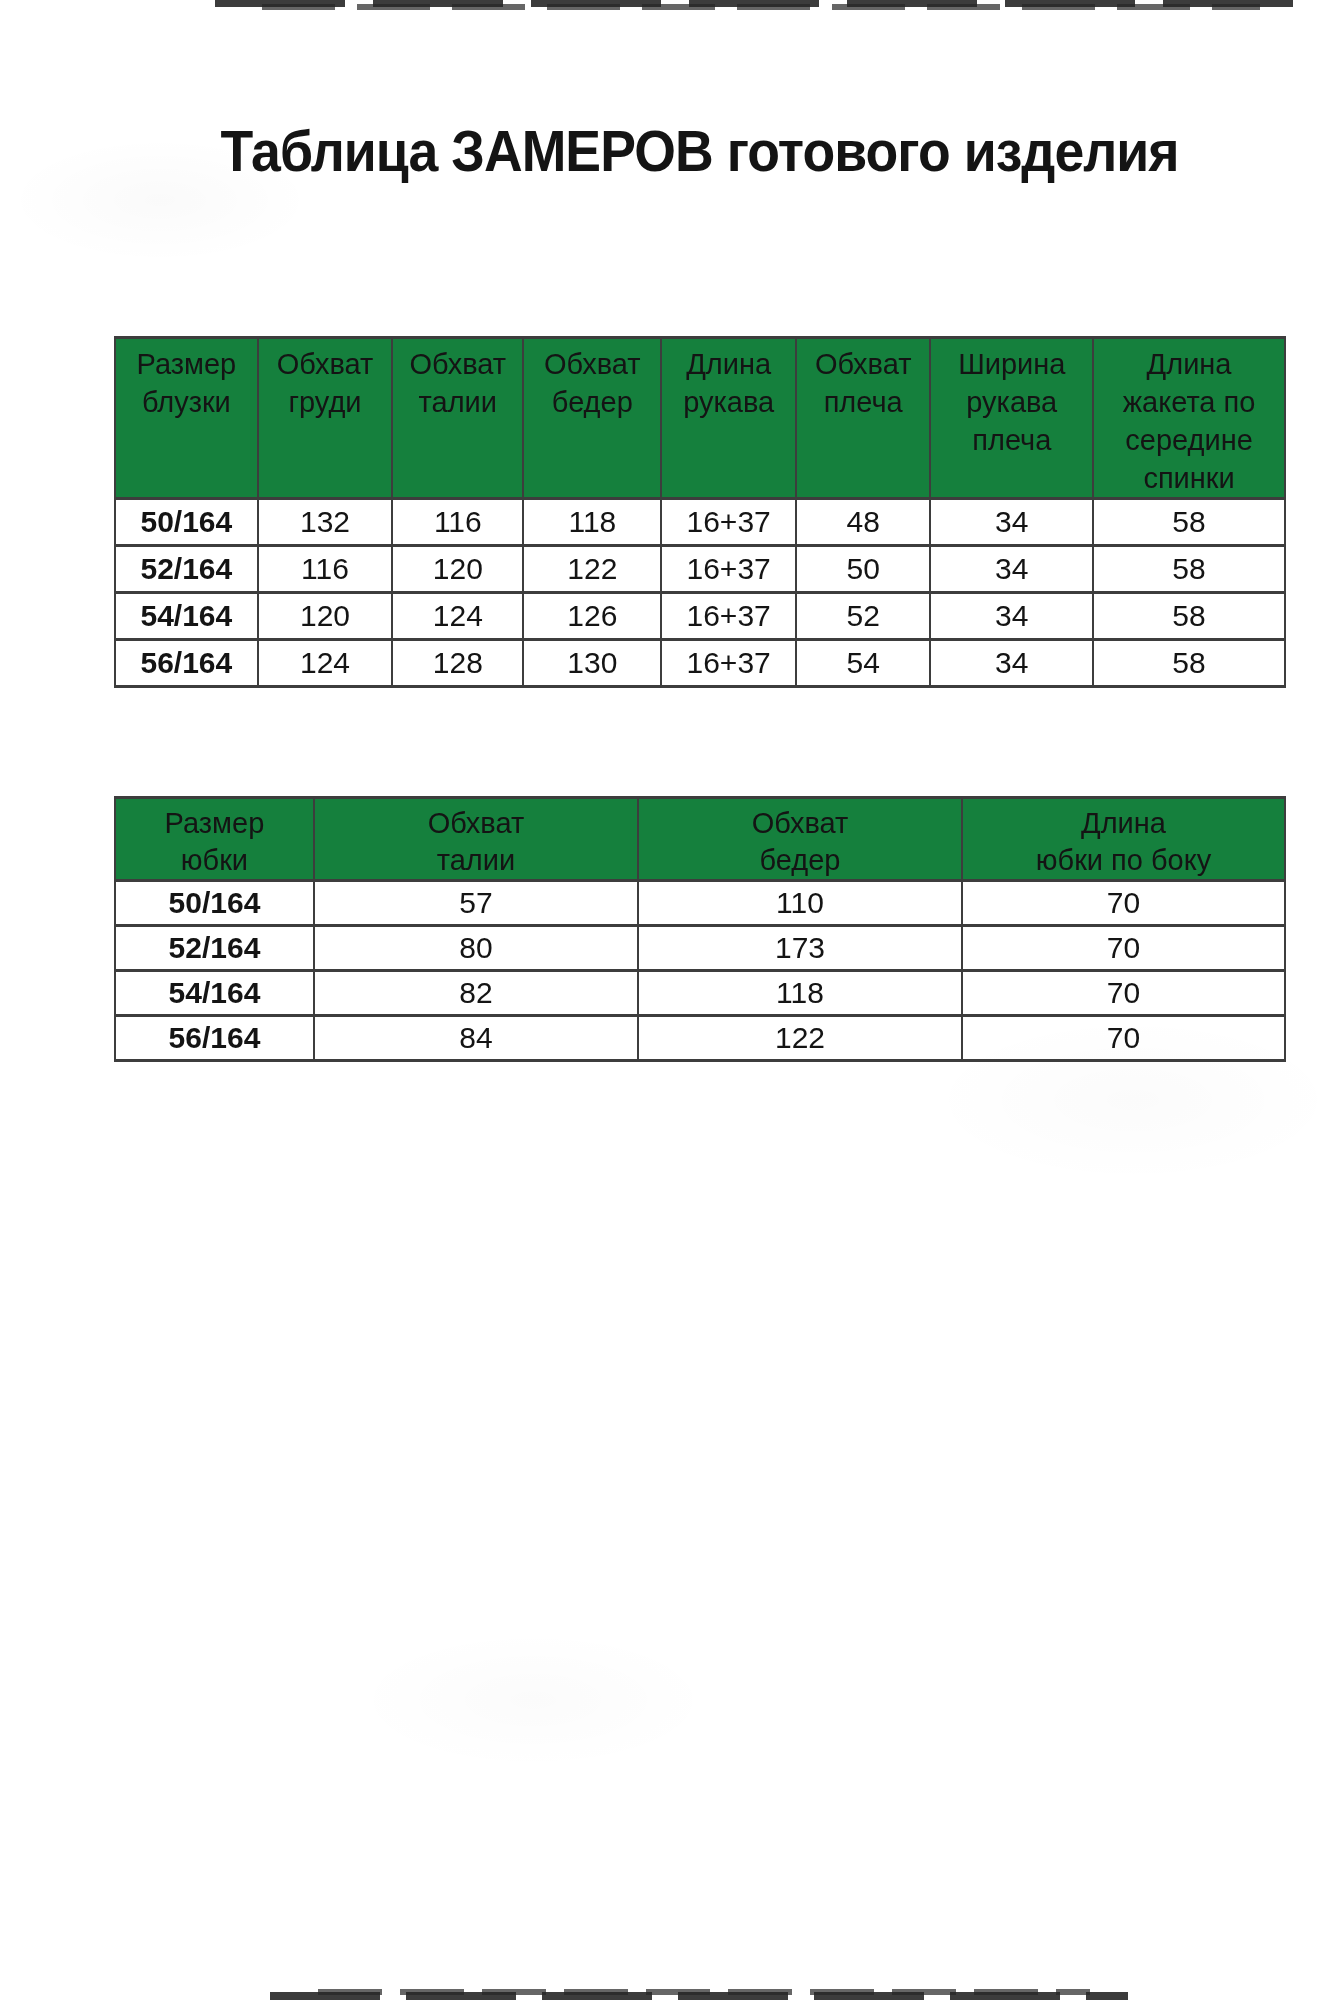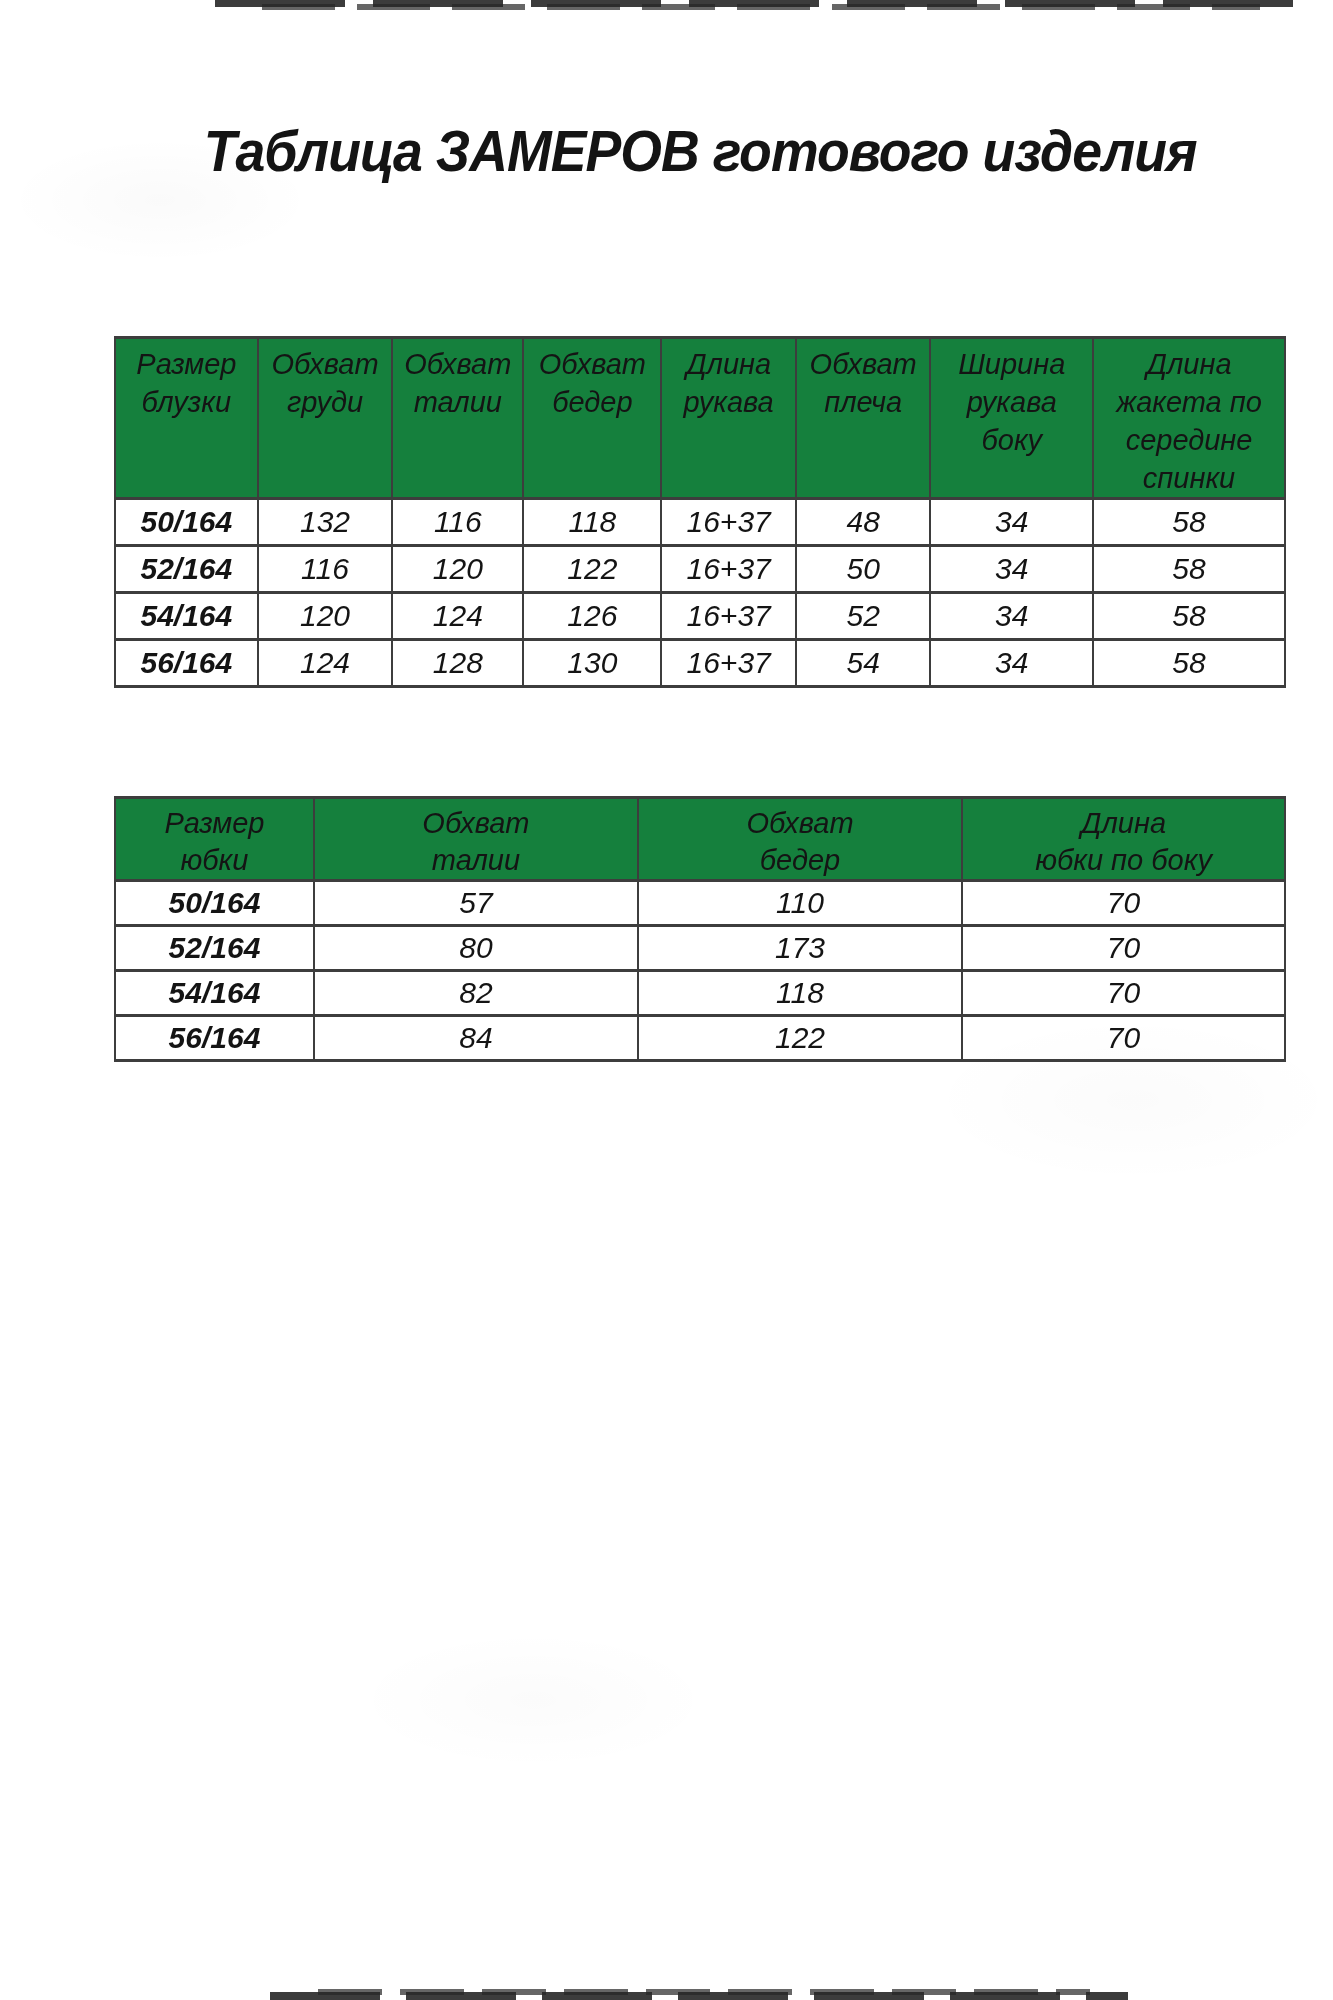--- a/index.html
+++ b/index.html
@@ -3,21 +3,20 @@
 <meta charset="utf-8">
 <style>
   html, body { margin:0; padding:0; background:#ffffff; }
   .page {
     position:relative;
     width:1333px; height:2000px;
     background:#ffffff;
     font-family:"Liberation Sans","DejaVu Sans",sans-serif;
     color:#141414;
     overflow:hidden;
-    font-style:italic;
   }
   
   .page::before {
     content:"";
     position:absolute; inset:0;
     background:
       radial-gradient(220px 90px at 12% 10%, rgba(0,0,0,0.02), transparent 70%),
       radial-gradient(300px 120px at 85% 55%, rgba(0,0,0,0.015), transparent 70%),
       radial-gradient(260px 100px at 40% 85%, rgba(0,0,0,0.015), transparent 70%);
     pointer-events:none;
@@ -112,21 +111,21 @@
             <th>Обхват
 талии</th>
             <th>Обхват
 бедер</th>
             <th>Длина
 рукава</th>
             <th>Обхват
 плеча</th>
             <th>Ширина
 рукава
-боку</th>
+плеча</th>
             <th>Длина
 жакета по
 середине
 спинки</th>
           </tr>
         </thead>
         <tbody>
           <tr>
             <td class="size-col">50/164</td>
             <td>132</td>

